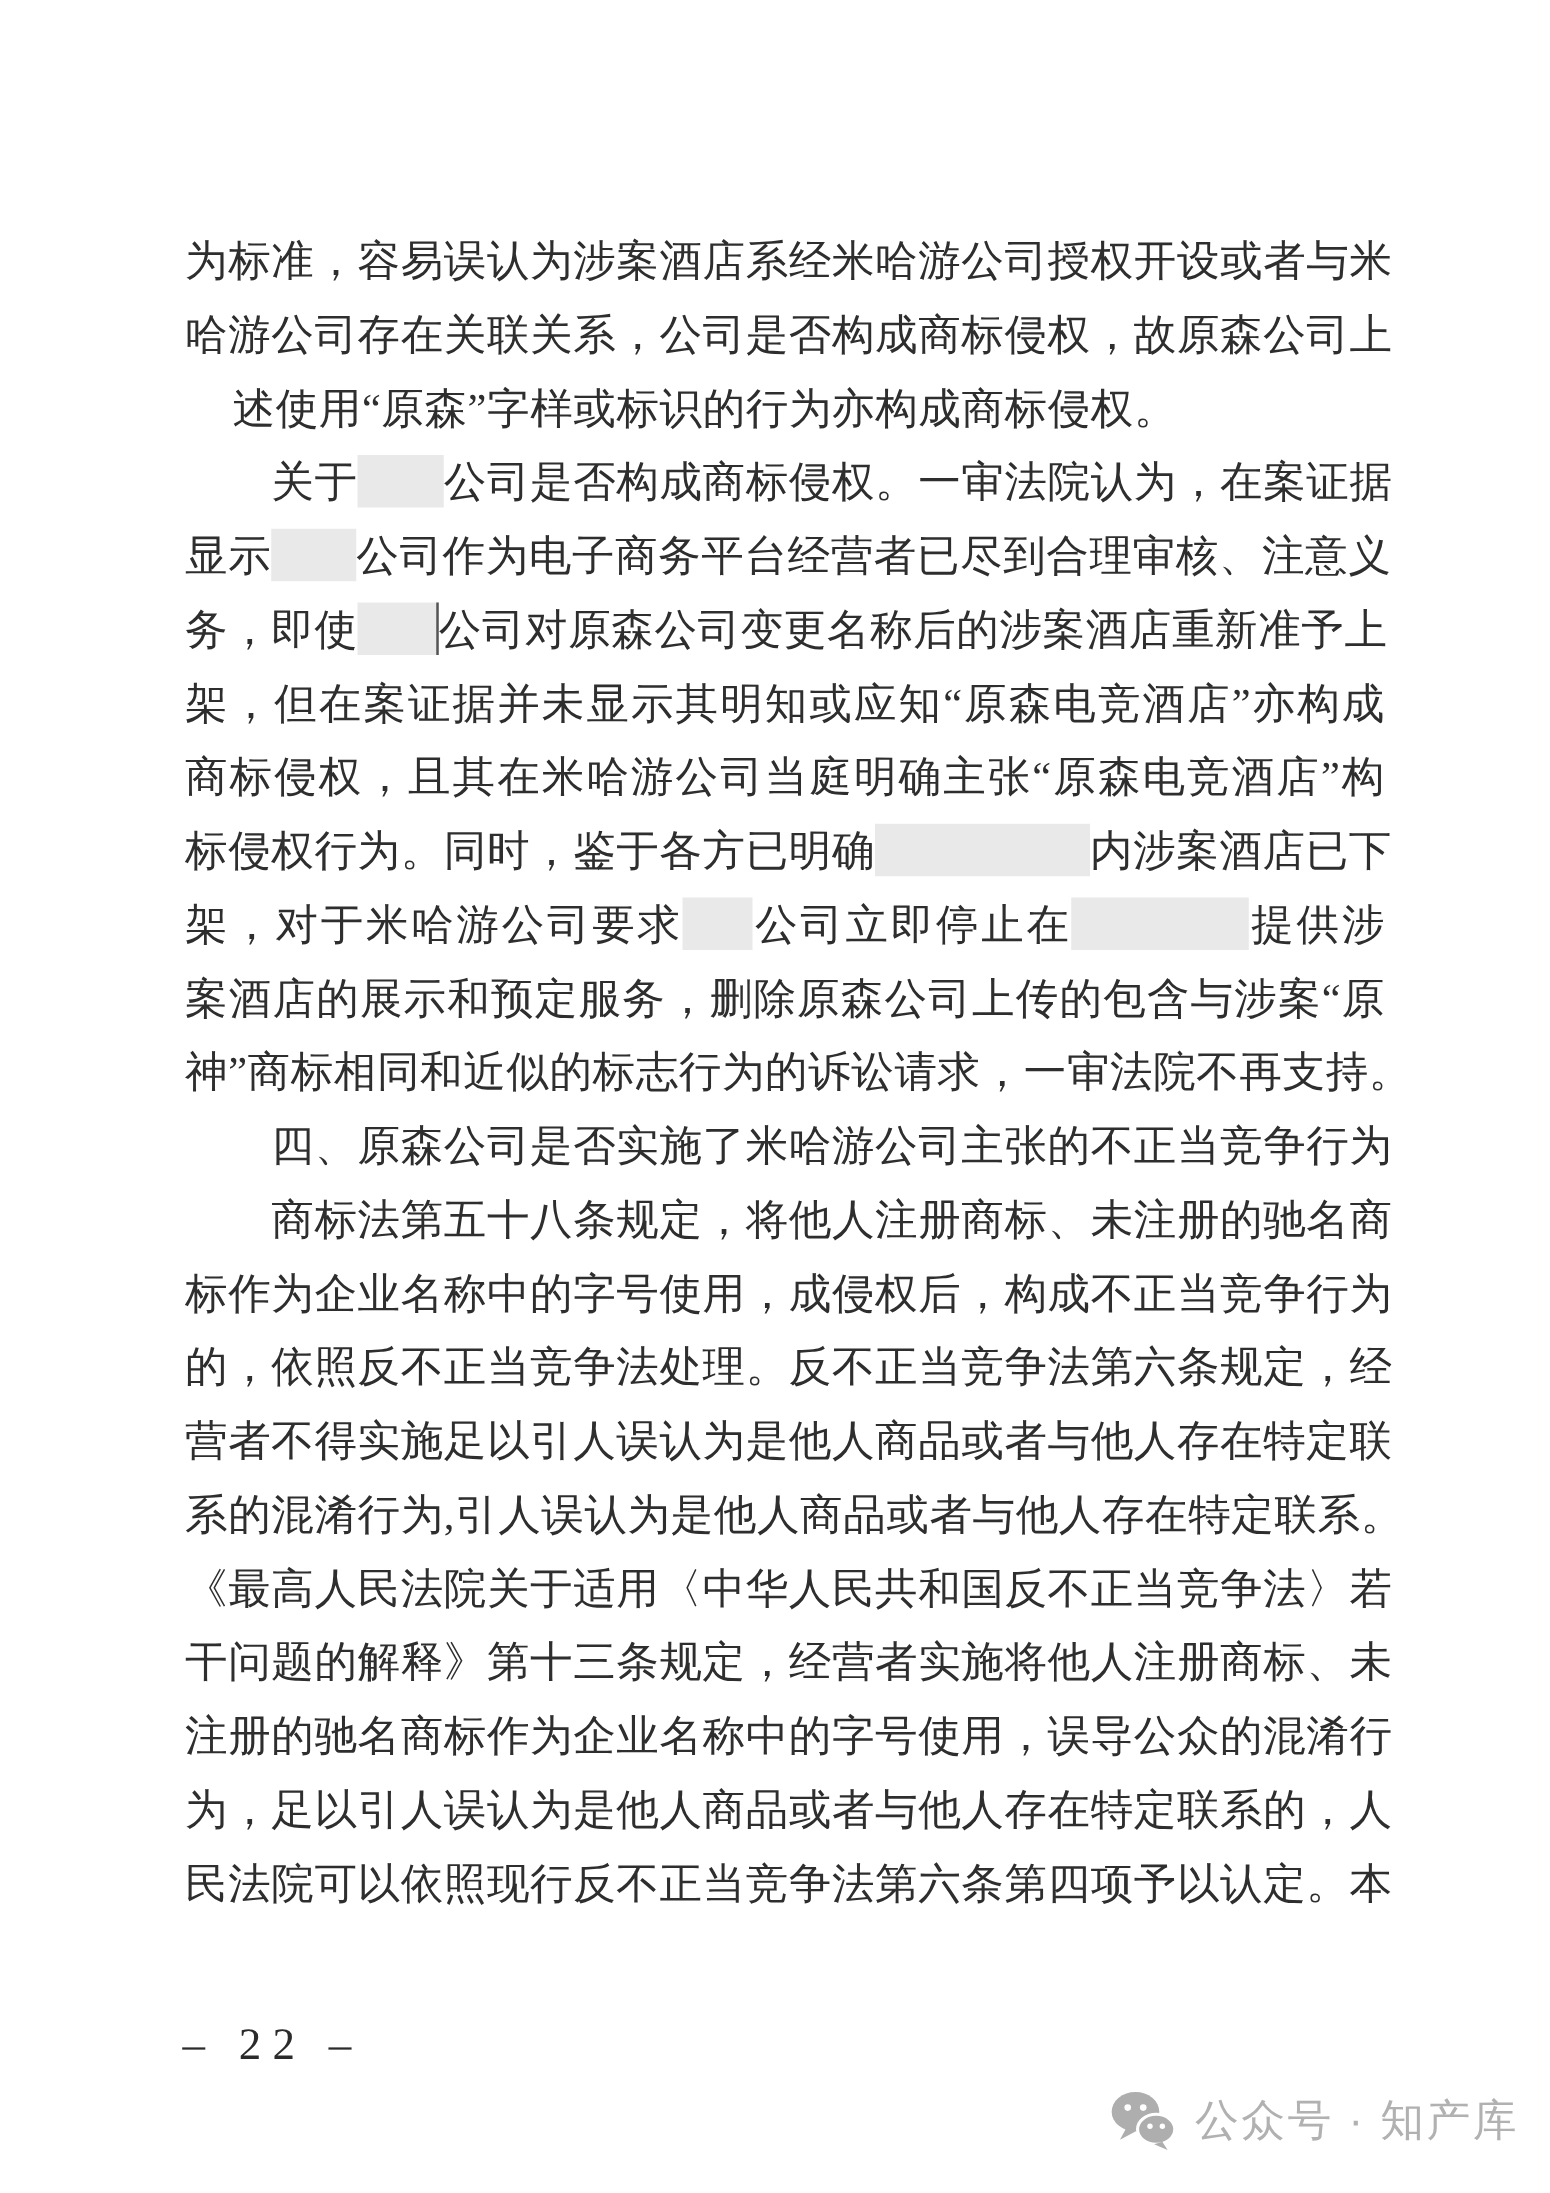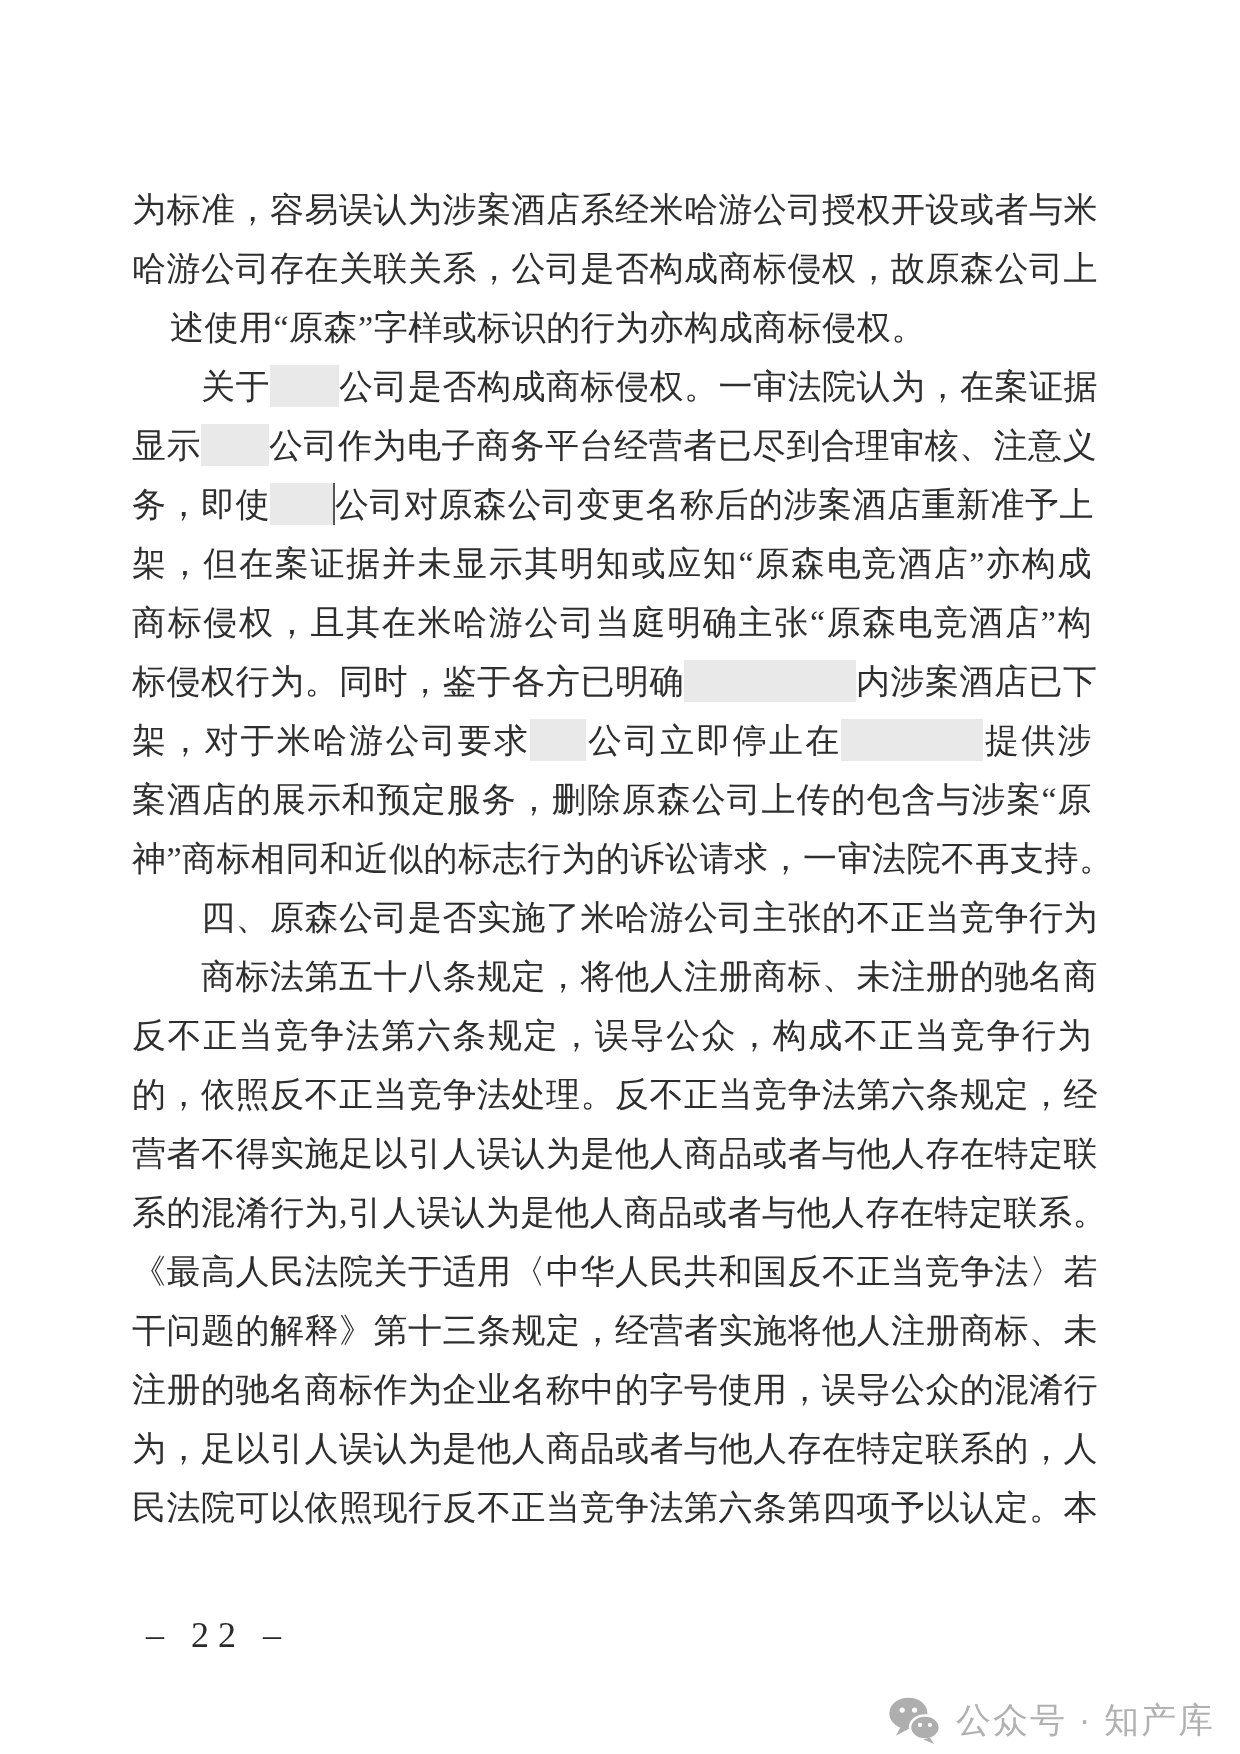--- a/index.html
+++ b/index.html
@@ -6,21 +6,21 @@
   body{
     width:1240px;height:1754px;
     background:#ffffff;
     position:relative;
     overflow:hidden;
     font-family:"Liberation Serif","DejaVu Serif",serif;
   }
   .page{position:absolute;inset:0;}
   .text-block{
     position:absolute;
-    left:132px;top:180px;width:960px;
+    left:148px;top:180px;width:960px;
     color:#2e2e2e;
     font-size:34px;
     line-height:59px;
     letter-spacing:0.5px;
   }
   .line{
     height:59px;
     white-space:nowrap;
     text-align:justify;
     text-align-last:justify;
@@ -43,21 +43,20 @@
     margin-top:12px;
   }
   .watermark{
     position:absolute;
     left:888px;top:1672px;
     display:flex;align-items:center;gap:14px;
     color:#b1b1b1;
     font-size:35px;
     letter-spacing:2px;
     font-family:"Liberation Sans","DejaVu Sans",sans-serif;
-    margin-top:24px;
   }
   .watermark svg{display:block;}
 </style>
 </head>
 <body>
 
 <div class="page">
 
   <main class="text-block" id="lines">
       <div class="line"><span>为标准，容易误认为涉案酒店系经米哈游公司授权开设或者与米</span></div>
@@ -67,21 +66,21 @@
       <div class="line"><span>显示</span><span class="redact" style="width: 68px;"></span><span>公司作为电子商务平台经营者已尽到合理审核、注意义</span></div>
       <div class="line"><span>务，即使</span><span class="redact bar" style="width: 63px;"></span><span>公司对原森公司变更名称后的涉案酒店重新准予上</span></div>
       <div class="line"><span>架，但在案证据并未显示其明知或应知“原森电竞酒店”亦构成</span></div>
       <div class="line"><span>商标侵权，且其在米哈游公司当庭明确主张“原森电竞酒店”构</span></div>
       <div class="line"><span>标侵权行为。同时，鉴于各方已明确</span><span class="redact" style="width: 172px;"></span><span>内涉案酒店已下</span></div>
       <div class="line"><span>架，对于米哈游公司要求</span><span class="redact" style="width: 56px;"></span><span>公司立即停止在</span><span class="redact" style="width: 142px;"></span><span>提供涉</span></div>
       <div class="line"><span>案酒店的展示和预定服务，删除原森公司上传的包含与涉案“原</span></div>
       <div class="line"><span>神”商标相同和近似的标志行为的诉讼请求，一审法院不再支持。</span></div>
       <div class="line indent"><span>四、原森公司是否实施了米哈游公司主张的不正当竞争行为</span></div>
       <div class="line indent"><span>商标法第五十八条规定，将他人注册商标、未注册的驰名商</span></div>
-      <div class="line"><span>反不正当竞争法第六条规定，误导公众，构成不正当竞争行为</span></div>
+      <div class="line"><span>标作为企业名称中的字号使用，成侵权后，构成不正当竞争行为</span></div>
       <div class="line"><span>的，依照反不正当竞争法处理。反不正当竞争法第六条规定，经</span></div>
       <div class="line"><span>营者不得实施足以引人误认为是他人商品或者与他人存在特定联</span></div>
       <div class="line"><span>系的混淆行为,引人误认为是他人商品或者与他人存在特定联系。</span></div>
       <div class="line"><span>《最高人民法院关于适用〈中华人民共和国反不正当竞争法〉若</span></div>
       <div class="line"><span>干问题的解释》第十三条规定，经营者实施将他人注册商标、未</span></div>
       <div class="line"><span>注册的驰名商标作为企业名称中的字号使用，误导公众的混淆行</span></div>
       <div class="line"><span>为，足以引人误认为是他人商品或者与他人存在特定联系的，人</span></div>
       <div class="line"><span>民法院可以依照现行反不正当竞争法第六条第四项予以认定。本</span></div>
     </main>
 

